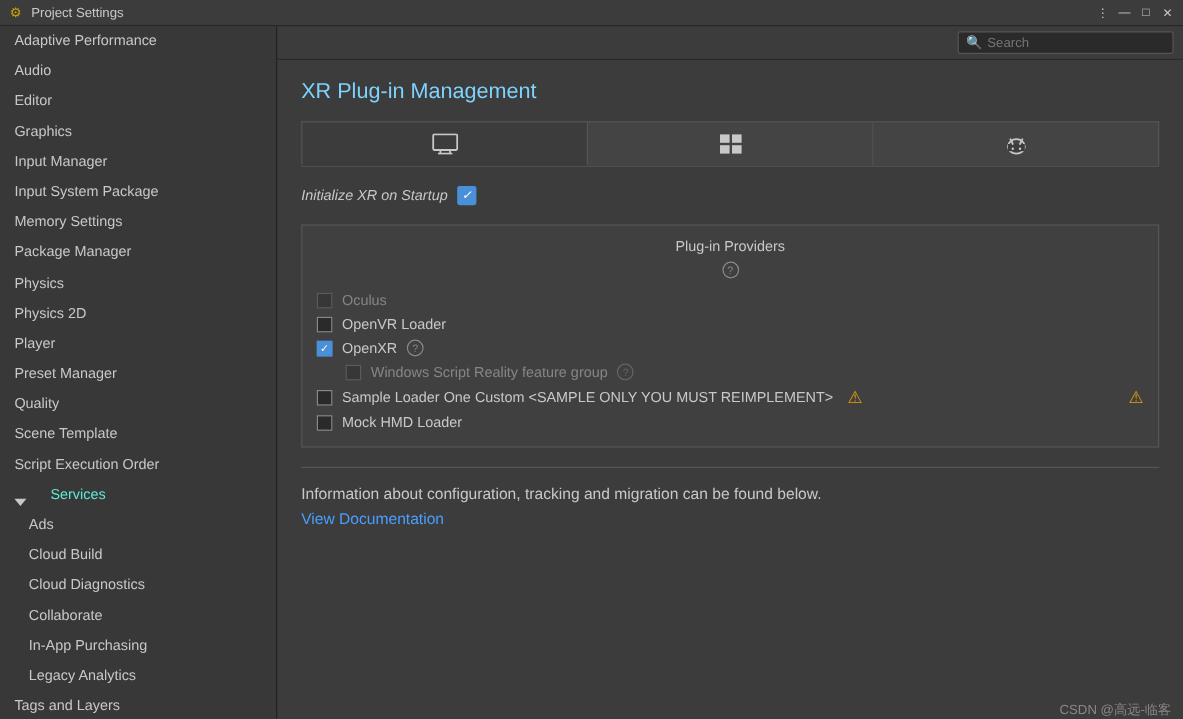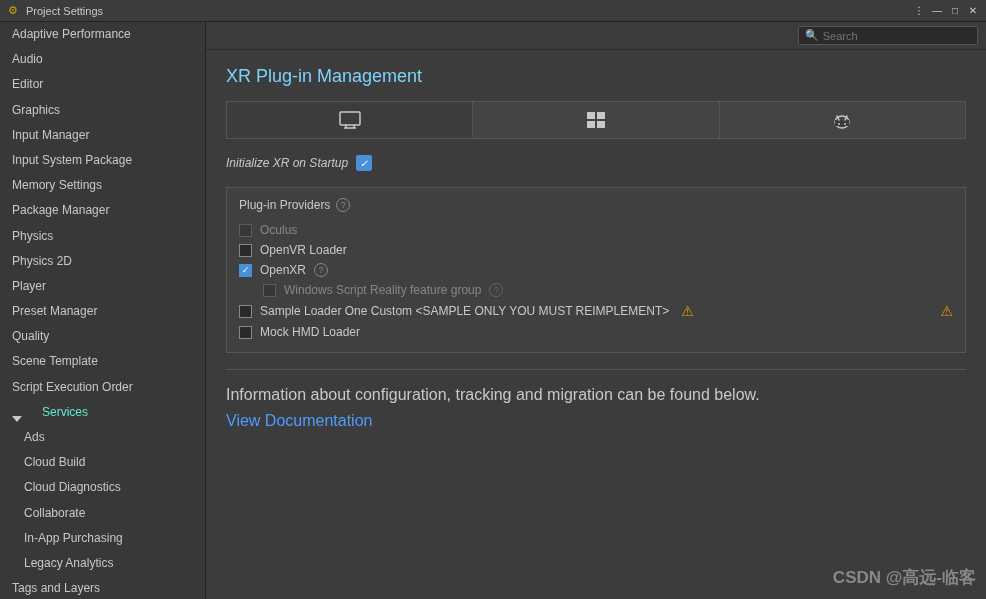--- a/index.html
+++ b/index.html
@@ -60,21 +60,21 @@
     }
 
     
     .main-layout {
       display: flex;
       height: calc(599px - 22px);
     }
 
     
     .sidebar {
-      width: 206px;
+      width: 231px;
       background: #383838;
       border-right: 1px solid #222;
       overflow-y: auto;
       flex-shrink: 0;
       position: relative;
     }
     .sidebar::-webkit-scrollbar { width: 8px; }
     .sidebar::-webkit-scrollbar-track { background: #2a2a2a; }
     .sidebar::-webkit-scrollbar-thumb { background: #555; }
 
@@ -218,20 +218,21 @@
       padding: 10px 12px;
       margin-bottom: 16px;
     }
     .providers-header {
       display: flex;
       align-items: center;
       gap: 6px;
       margin-bottom: 8px;
       color: #c8c8c8;
       font-size: 12px;
+      flex-direction: column;
     }
     .help-icon {
       width: 14px;
       height: 14px;
       border-radius: 50%;
       border: 1px solid #888;
       color: #888;
       display: inline-flex;
       align-items: center;
       justify-content: center;
@@ -296,38 +297,37 @@
       align-items: center;
       gap: 8px;
     }
 
     
     .info-section {
       margin-top: 8px;
       padding: 12px 0;
       border-top: 1px solid #555;
       color: #c8c8c8;
-      font-size: 16px;
+      font-size: 13px;
       line-height: 1.6;
     }
     .view-doc-link {
       color: #4a9eff;
       cursor: pointer;
       text-decoration: none;
     }
 
     
     .watermark {
       position: fixed;
-      bottom: 10px;
+      bottom: 0;
       right: 10px;
       color: #888;
-      font-size: 17px;
+      font-size: 11px;
       pointer-events: none;
-      font-weight: bold;
     }
   </style>
 </head>
 <body>
 
 <div class="title-bar">
   <div class="title-bar-left">
     <span class="title-bar-icon">⚙</span>
     <span class="title-bar-title">Project Settings</span>
   </div>

